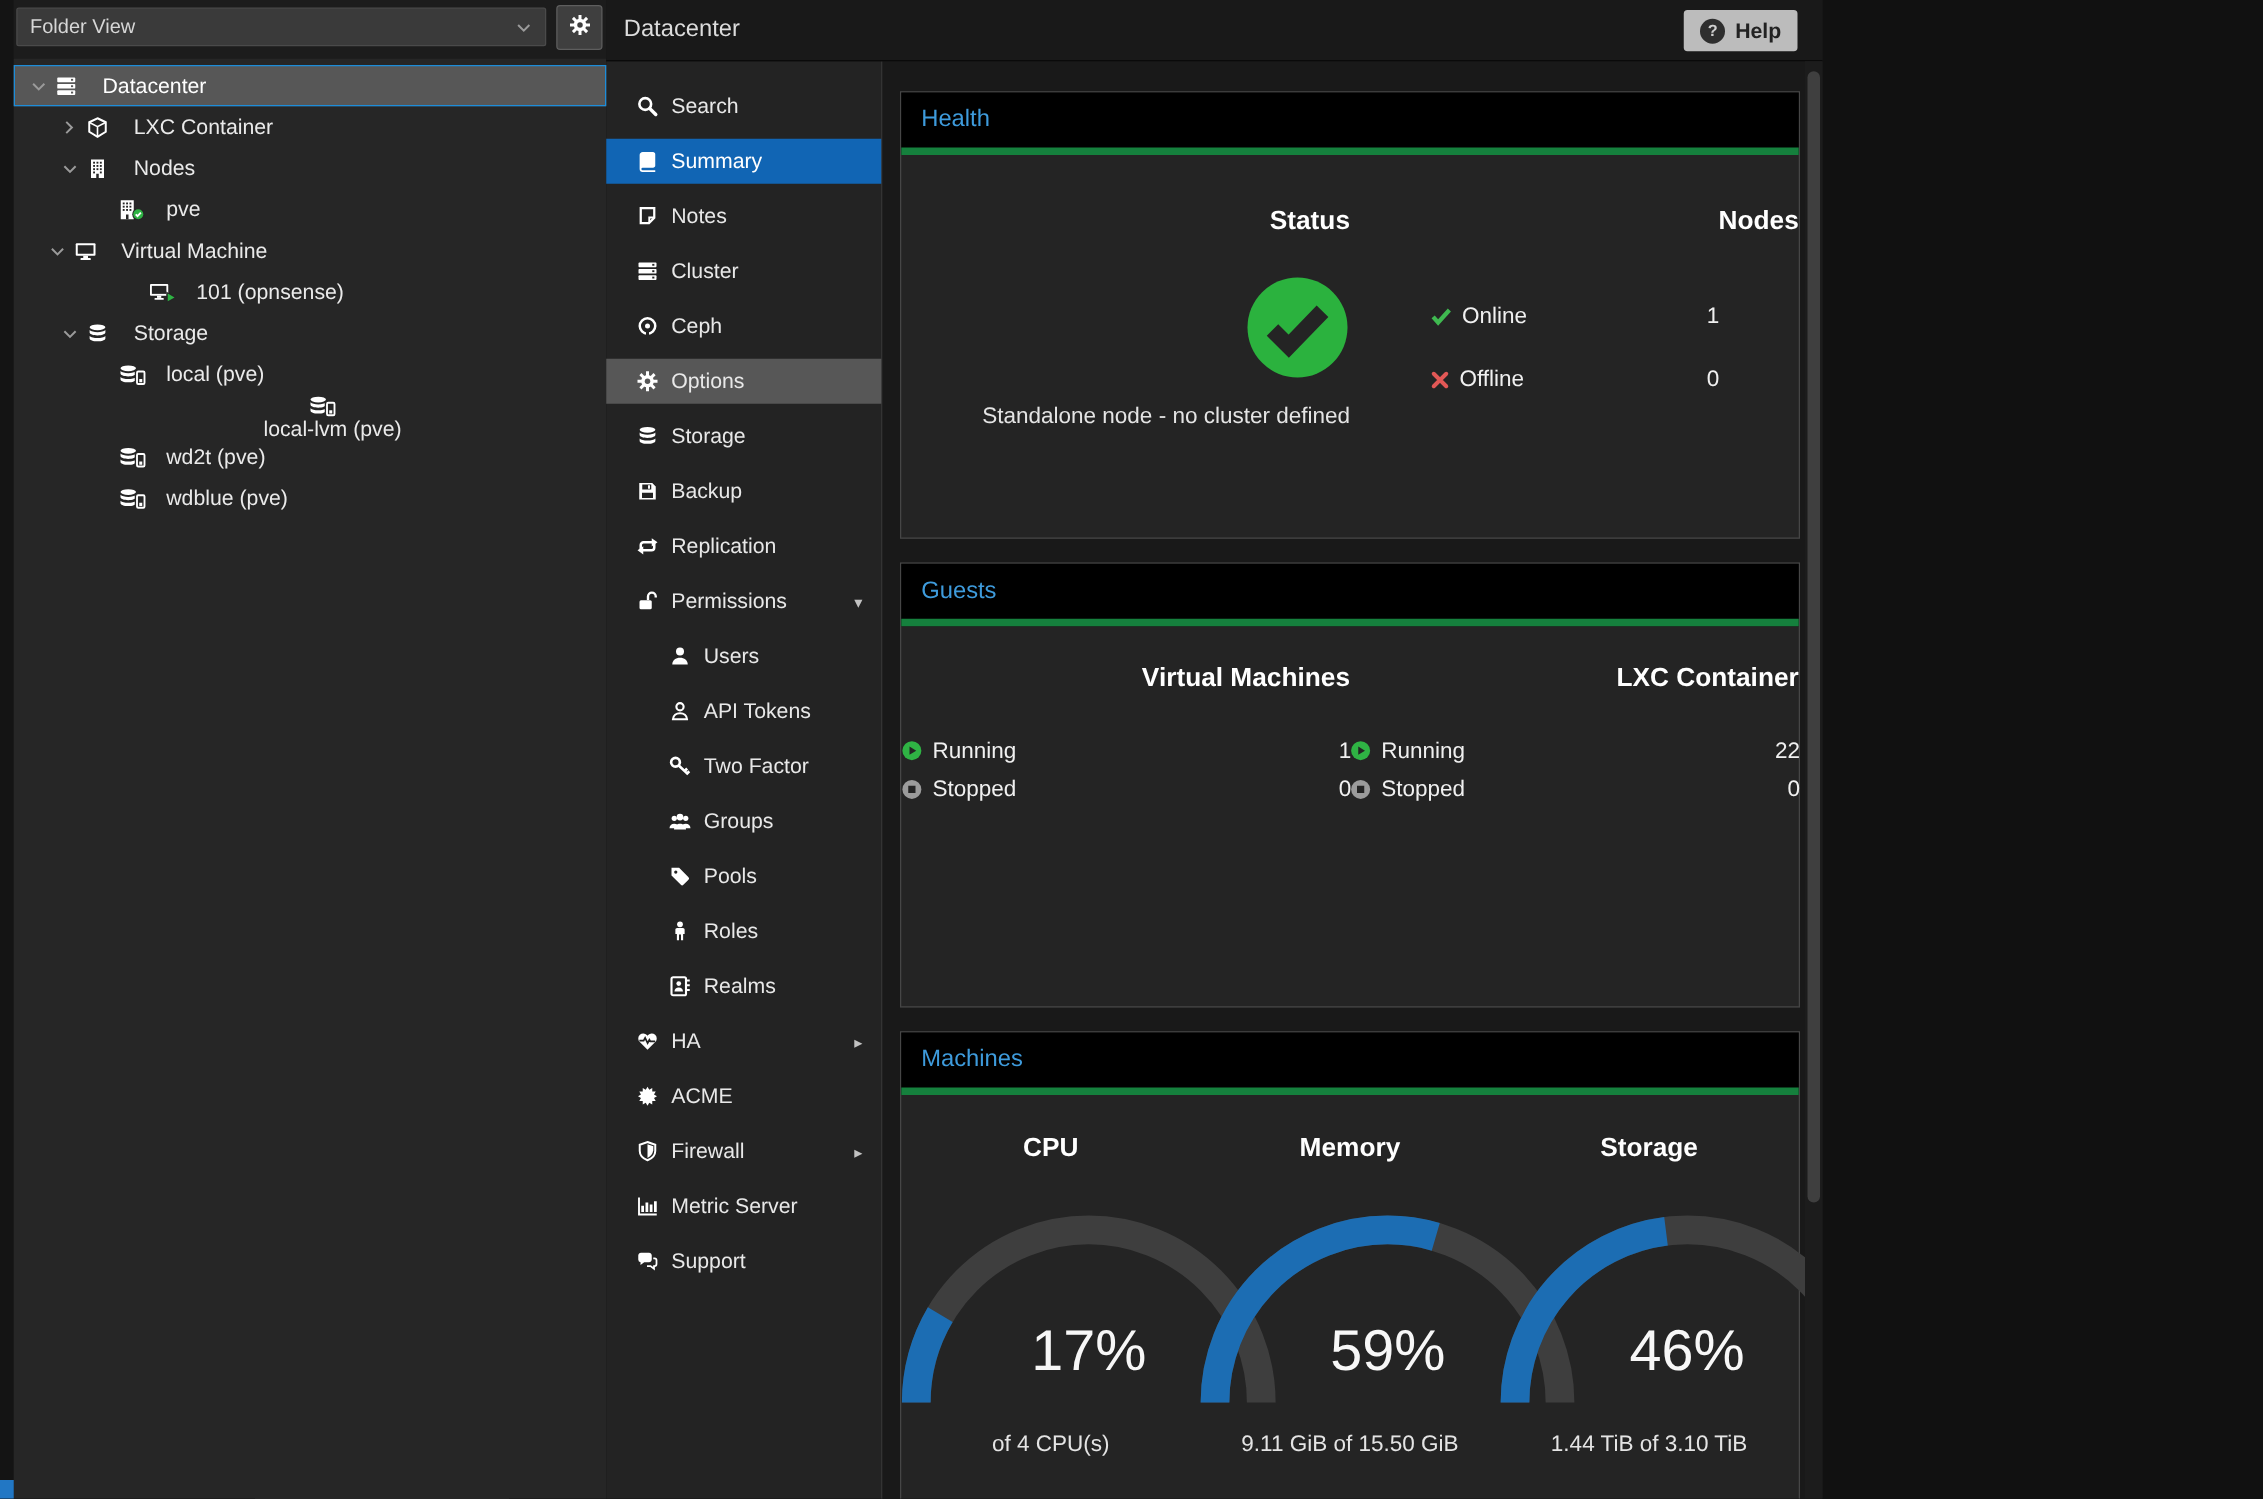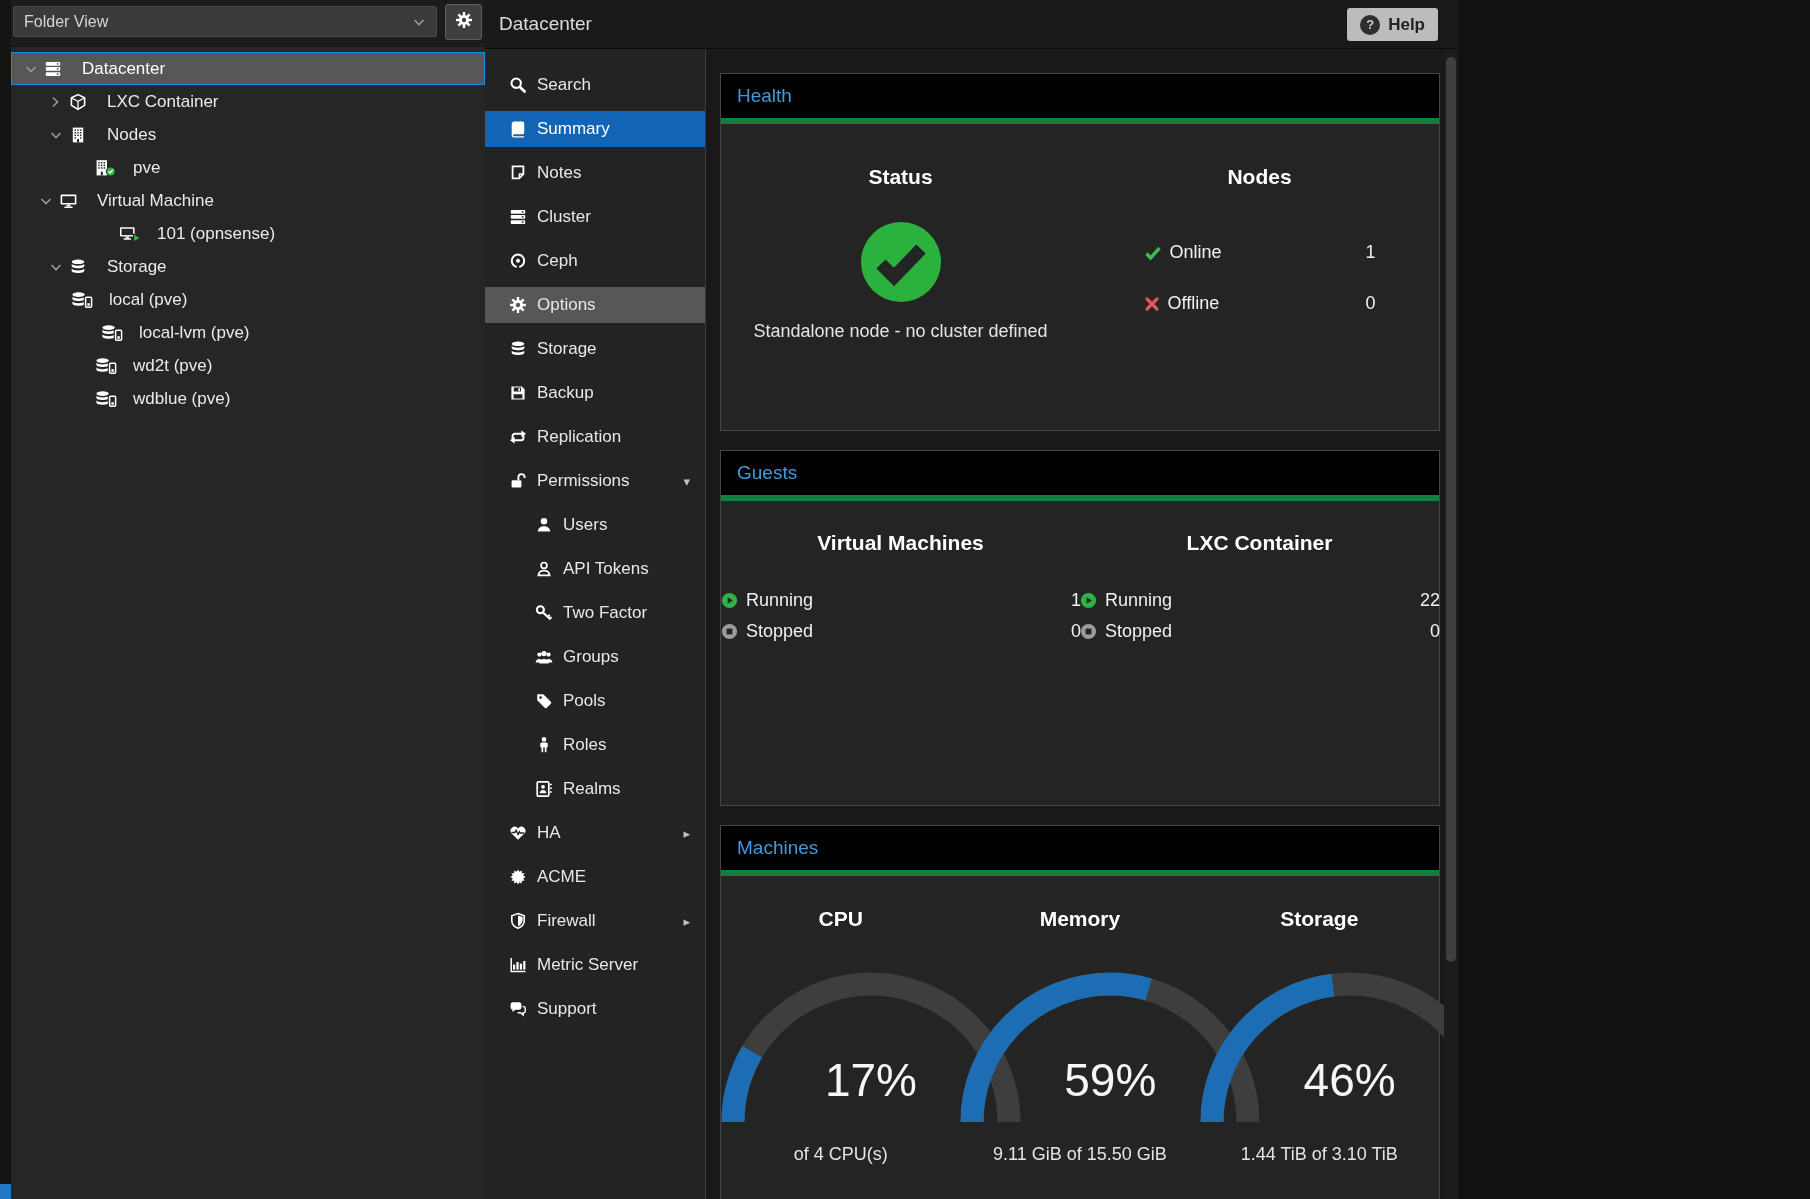--- a/index.html
+++ b/index.html
@@ -35,21 +35,21 @@
   .nav-item.selected{background:#1165b4;color:#fff;}
   .nav-item.hover{background:#575757;}
   .nav-item .nicon{width:21px;margin-right:9px;flex:none;display:flex;align-items:center;justify-content:center;}
   .nav-arrow{position:absolute;right:15px;color:#c2c2c2;font-size:13px;}
 
   .main{flex:1;min-width:0;background:#191919;padding:24px 4px 0 14px;overflow:hidden;}
   .panel{border:1px solid #464646;background:#242424;margin-bottom:19px;}
   .panel-header{height:50px;background:#000000;border-bottom:6px solid #15803d;display:flex;align-items:center;padding-left:16px;font-size:19px;color:#3e9bdc;box-sizing:border-box;}
   .panel-body{position:relative;}
   .cols{display:flex;}
-  .half{width:50%;text-align:center;}
+  .half{width:50%;text-align:right;}
   .third{width:33.33%;text-align:center;}
   h3.sec{margin:0;font-size:21px;font-weight:bold;color:#fff;}
   .health-body{height:306px;}
   .health-body h3.sec{padding-top:41px;}
   .big-check{margin-top:31px;}
   .standalone{margin-top:13px;font-size:18px;color:#e4e4e4;}
   .mini-table{margin:38px auto 0;width:232px;}
   .mini-row{height:51px;display:flex;align-items:center;font-size:18px;color:#f0f0f0;}
   .mini-row .mic{display:flex;align-items:center;margin-right:8px;}
   .mini-row .val{margin-left:auto;}
@@ -227,37 +227,37 @@
             <svg width="18" height="18" viewBox="0 0 18 18" xmlns="http://www.w3.org/2000/svg">
               <g fill="#fff">
                 <ellipse cx="9" cy="3.8" rx="6.3" ry="2.3"></ellipse>
                 <path d="M2.7 6c1.1 1.1 3.5 1.7 6.3 1.7S14.2 7.1 15.3 6v2c0 1.3-2.8 2.3-6.3 2.3S2.7 9.3 2.7 8z"></path>
                 <path d="M2.7 10.7c1.1 1.1 3.5 1.7 6.3 1.7s5.2-.6 6.3-1.7v2c0 1.3-2.8 2.3-6.3 2.3s-6.3-1-6.3-2.3z"></path>
               </g>
             </svg>
           </span>
           <span class="tlabel">Storage</span>
         </div>
-        <div class="tree-row" style="padding-left: 40px;">
+        <div class="tree-row" style="padding-left: 64px;">
           <span class="exp"></span>
           <span class="ticon">
             <svg width="24" height="18" viewBox="0 0 24 18" xmlns="http://www.w3.org/2000/svg">
               <g fill="#fff">
                 <ellipse cx="7.6" cy="3.6" rx="6.2" ry="2.3"></ellipse>
                 <path d="M1.4 5.8c1.1 1.1 3.4 1.7 6.2 1.7s5.1-.6 6.2-1.7v2c0 1.3-2.8 2.3-6.2 2.3S1.4 9.1 1.4 7.8z"></path>
                 <path d="M1.4 10.5c1.1 1.1 3.4 1.7 6.2 1.7s5.1-.6 6.2-1.7v2c0 1.3-2.8 2.3-6.2 2.3s-6.2-1-6.2-2.3z"></path>
               </g>
               <rect x="12.8" y="4.6" width="9.6" height="13.2" rx="1.6" fill="#262626"></rect>
               <rect x="14.6" y="6.2" width="6" height="10" rx="1" fill="none" stroke="#fff" stroke-width="1.5"></rect>
               <rect x="16.4" y="12.2" width="2.4" height="2.6" fill="#fff"></rect>
             </svg>
           </span>
           <span class="tlabel">local (pve)</span>
         </div>
-        <div class="tree-row" style="padding-left: 70px;">
+        <div class="tree-row" style="padding-left: 28px; flex-direction: column;">
           <span class="exp"></span>
           <span class="ticon">
             <svg width="24" height="18" viewBox="0 0 24 18" xmlns="http://www.w3.org/2000/svg">
               <g fill="#fff">
                 <ellipse cx="7.6" cy="3.6" rx="6.2" ry="2.3"></ellipse>
                 <path d="M1.4 5.8c1.1 1.1 3.4 1.7 6.2 1.7s5.1-.6 6.2-1.7v2c0 1.3-2.8 2.3-6.2 2.3S1.4 9.1 1.4 7.8z"></path>
                 <path d="M1.4 10.5c1.1 1.1 3.4 1.7 6.2 1.7s5.1-.6 6.2-1.7v2c0 1.3-2.8 2.3-6.2 2.3s-6.2-1-6.2-2.3z"></path>
               </g>
               <rect x="12.8" y="4.6" width="9.6" height="13.2" rx="1.6" fill="#262626"></rect>
               <rect x="14.6" y="6.2" width="6" height="10" rx="1" fill="none" stroke="#fff" stroke-width="1.5"></rect>

